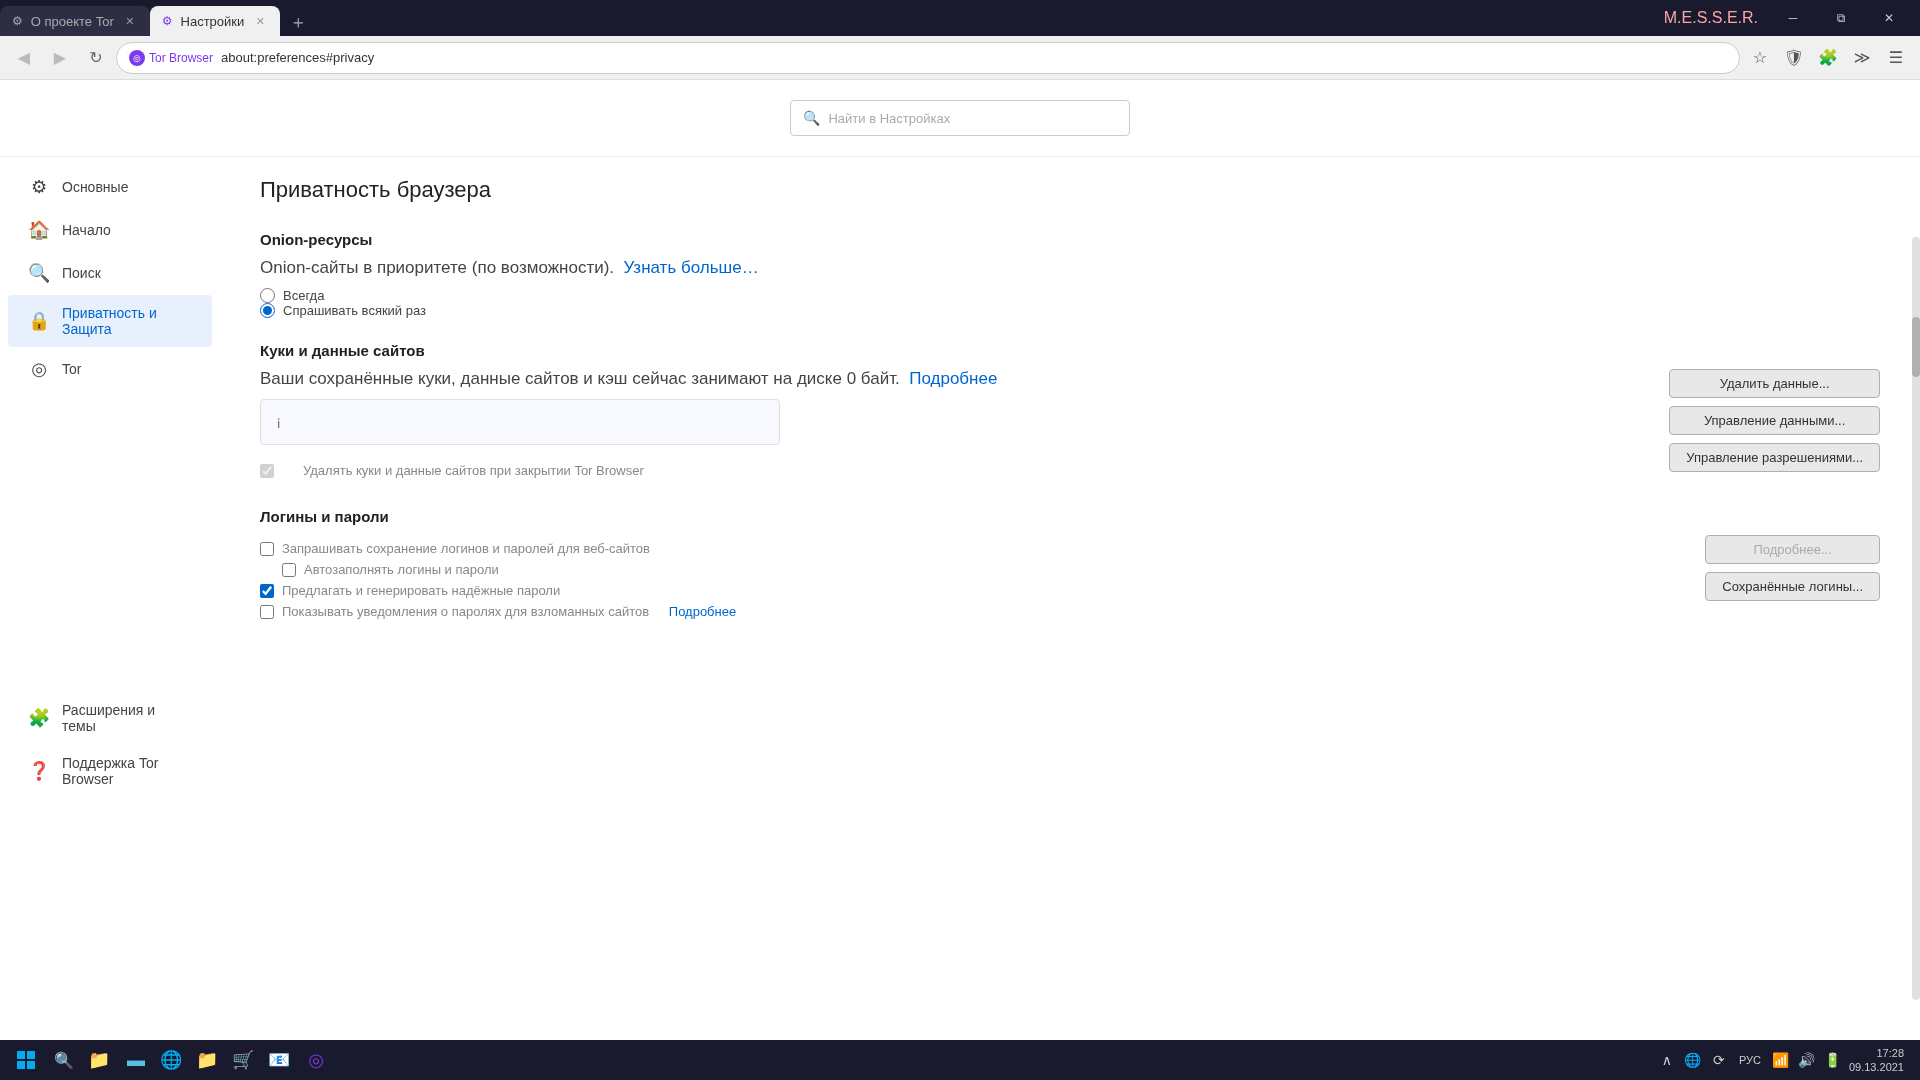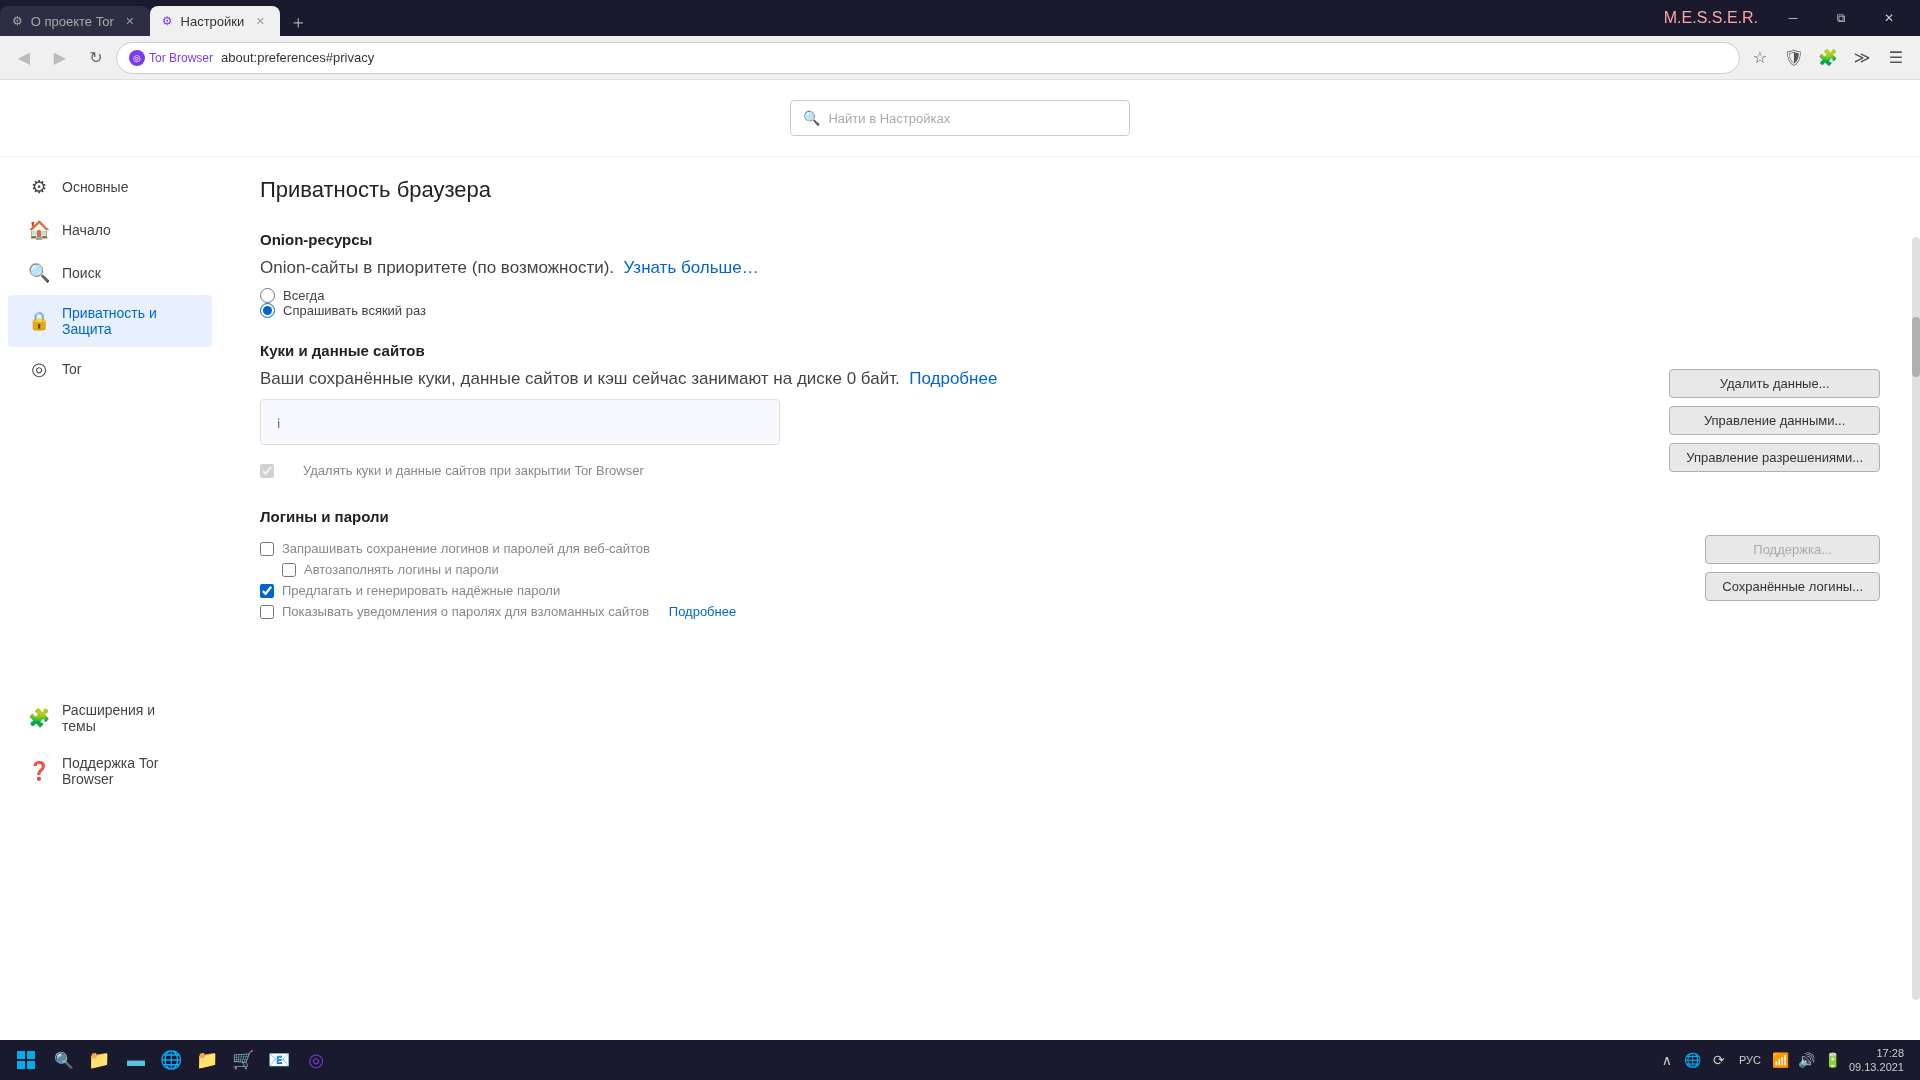--- a/index.html
+++ b/index.html
@@ -517,21 +517,21 @@
               <input type="checkbox" id="suggest-strong" checked="" style="">
               <label for="suggest-strong">Предлагать и генерировать надёжные пароли</label>
             </div>
             <div class="checkbox-item">
               <input type="checkbox" id="breach" style="">
               <label for="breach">Показывать уведомления о паролях для взломанных сайтов</label>
               &nbsp;<a class="link-blue">Подробнее</a>
             </div>
           </div>
           <div class="buttons-col">
-            <button class="action-btn" style="color:#aaa;">Поддержка...</button>
+            <button class="action-btn" style="color:#aaa;">Подробнее...</button>
             <button class="action-btn">Сохранённые логины...</button>
           </div>
         </div>
       </div>
 
     </div>
 
     <div class="scrollbar">
       <div class="scrollbar-thumb"></div>
     </div>

